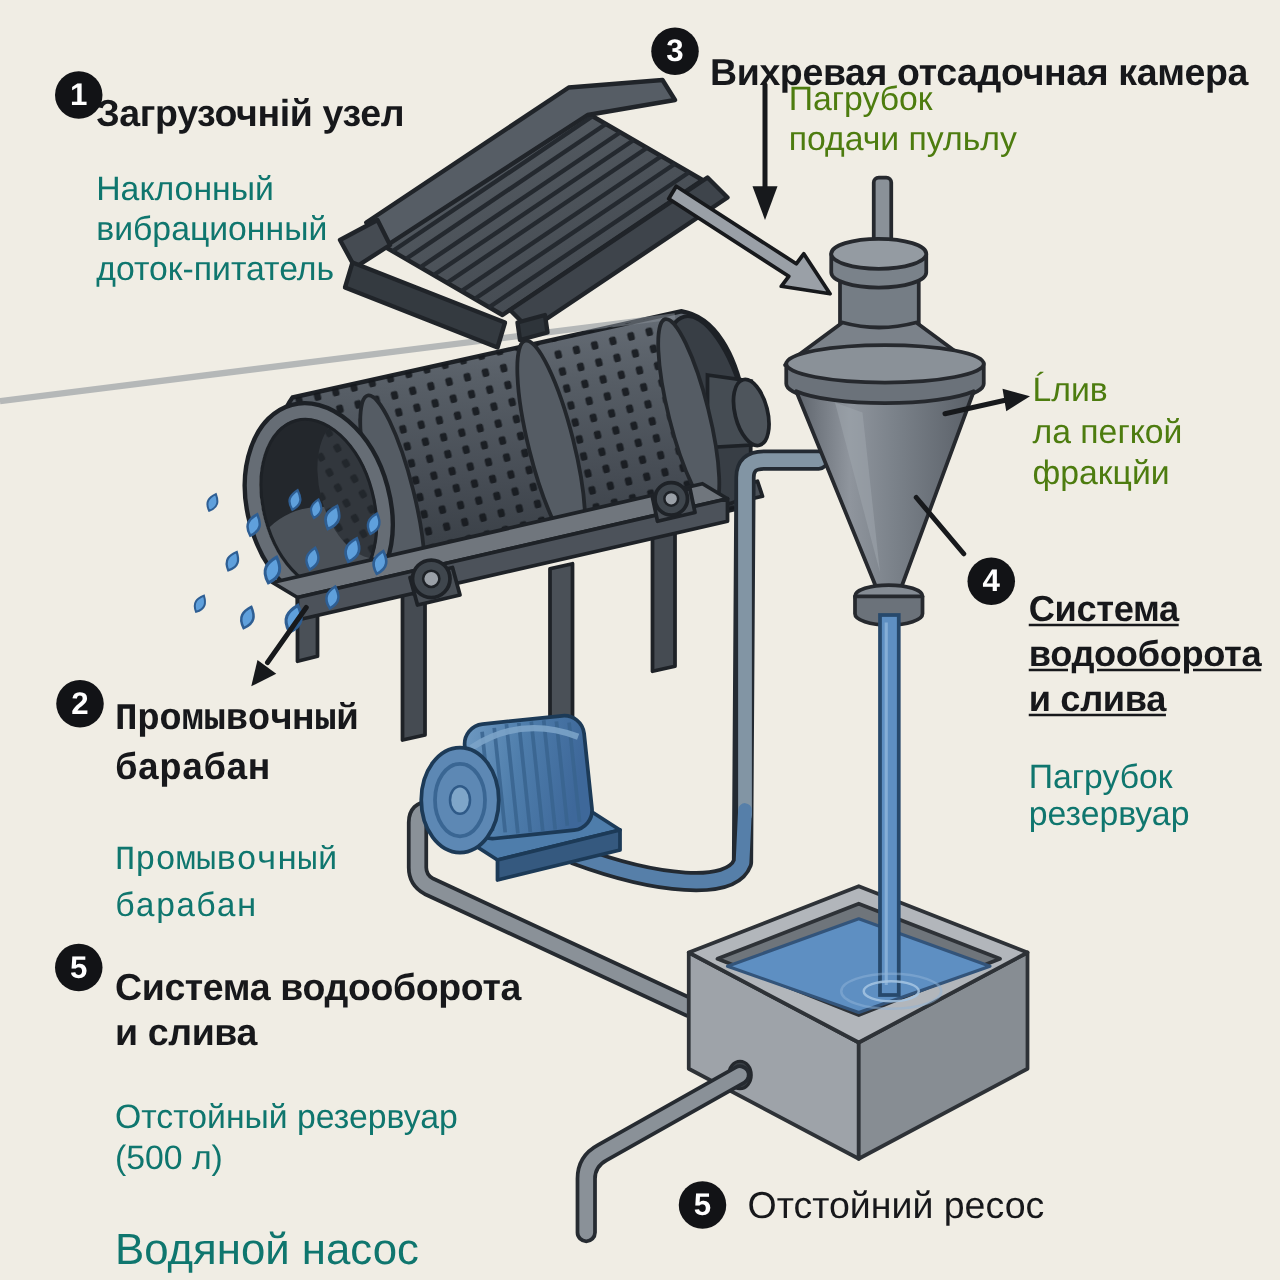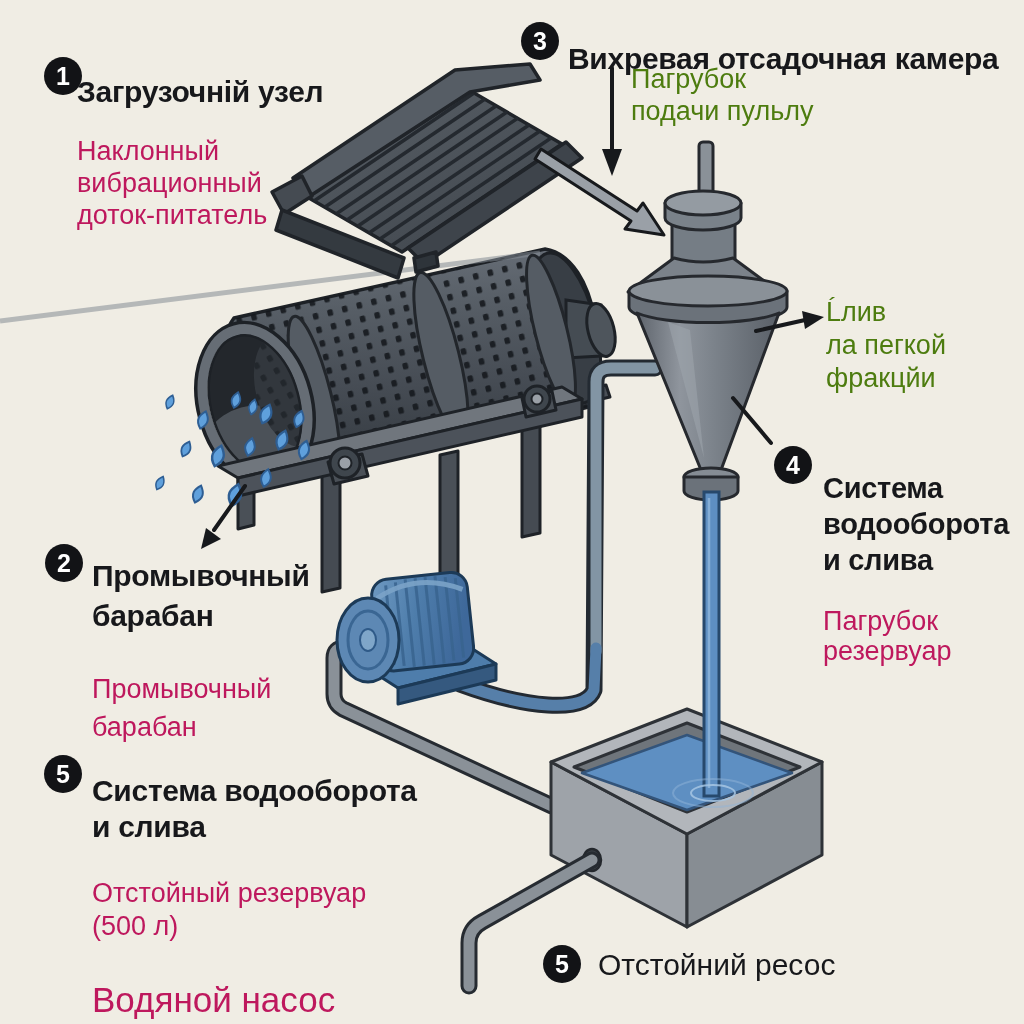--- a/index.html
+++ b/index.html
@@ -17,46 +17,46 @@
   svg.diagram{position:absolute;left:0;top:0;width:1024px;height:1024px;}
 
   .label-block{position:absolute;}
   .badge{
     position:absolute;left:0;width:38px;height:38px;border-radius:50%;
     background:var(--badge-bg);color:var(--badge-text);
     font-weight:700;font-size:25px;display:flex;align-items:center;justify-content:center;
   }
   .lbl-text{white-space:pre-line;}
   .lbl-title{font-weight:700;font-size:30px;line-height:37px;letter-spacing:-0.3px;}
-  .lbl-sub{font-weight:400;font-size:27px;line-height:32px;color:#be185d;}
+  .lbl-sub{font-weight:400;font-size:27px;line-height:32px;color:#0f766e;}
   .annotation{position:absolute;font-size:27px;line-height:32px;white-space:pre-line;color:#4d7c0f;}
 
   
   .lbl1{left:44px;top:55px;}
   .lbl1 .badge{top:2px;}
   .lbl1 .lbl-text{margin-left:33px;}
   .lbl1 .lbl-sub{margin-top:7px;}
   
   .lbl3{left:521px;top:22px;}
   .lbl3 .badge{top:0px;}
   .lbl3 .lbl-text{margin-left:47px;}
   .ann3{left:631px;top:63px;}
   
   .annDrain{left:826px;top:296px;line-height:33px;}
   
   .lbl2{left:45px;top:538px;}
   .lbl2 .badge{top:6px;}
-  .lbl2 .lbl-text{margin-left:47px;}
+  .lbl2 .lbl-text{margin-left:47px;font-family:Liberation Mono, monospace;}
   .lbl2 .lbl-title{line-height:40px;}
   .lbl2 .lbl-sub{margin-top:16px;line-height:38px;}
   
   .lbl4{left:774px;top:452px;}
   .lbl4 .badge{top:-6px;}
   .lbl4 .lbl-text{margin-left:49px;}
-  .lbl4 .lbl-title{font-size:29px;line-height:36px;}
+  .lbl4 .lbl-title{font-size:29px;line-height:36px;text-decoration:underline;}
   .lbl4 .lbl-sub{margin-top:10px;line-height:30px;}
   
   .lbl5{left:44px;top:755px;}
   .lbl5 .badge{top:0px;}
   .lbl5 .lbl-text{margin-left:48px;}
   .lbl5 .lbl-title{line-height:36px;}
   .lbl5 .lbl-sub{margin-top:14px;line-height:33px;}
   .lbl5 .lbl-sub2{margin-top:22px;font-size:35px;line-height:33px;}
   
   .lblTank{left:543px;top:945px;}

